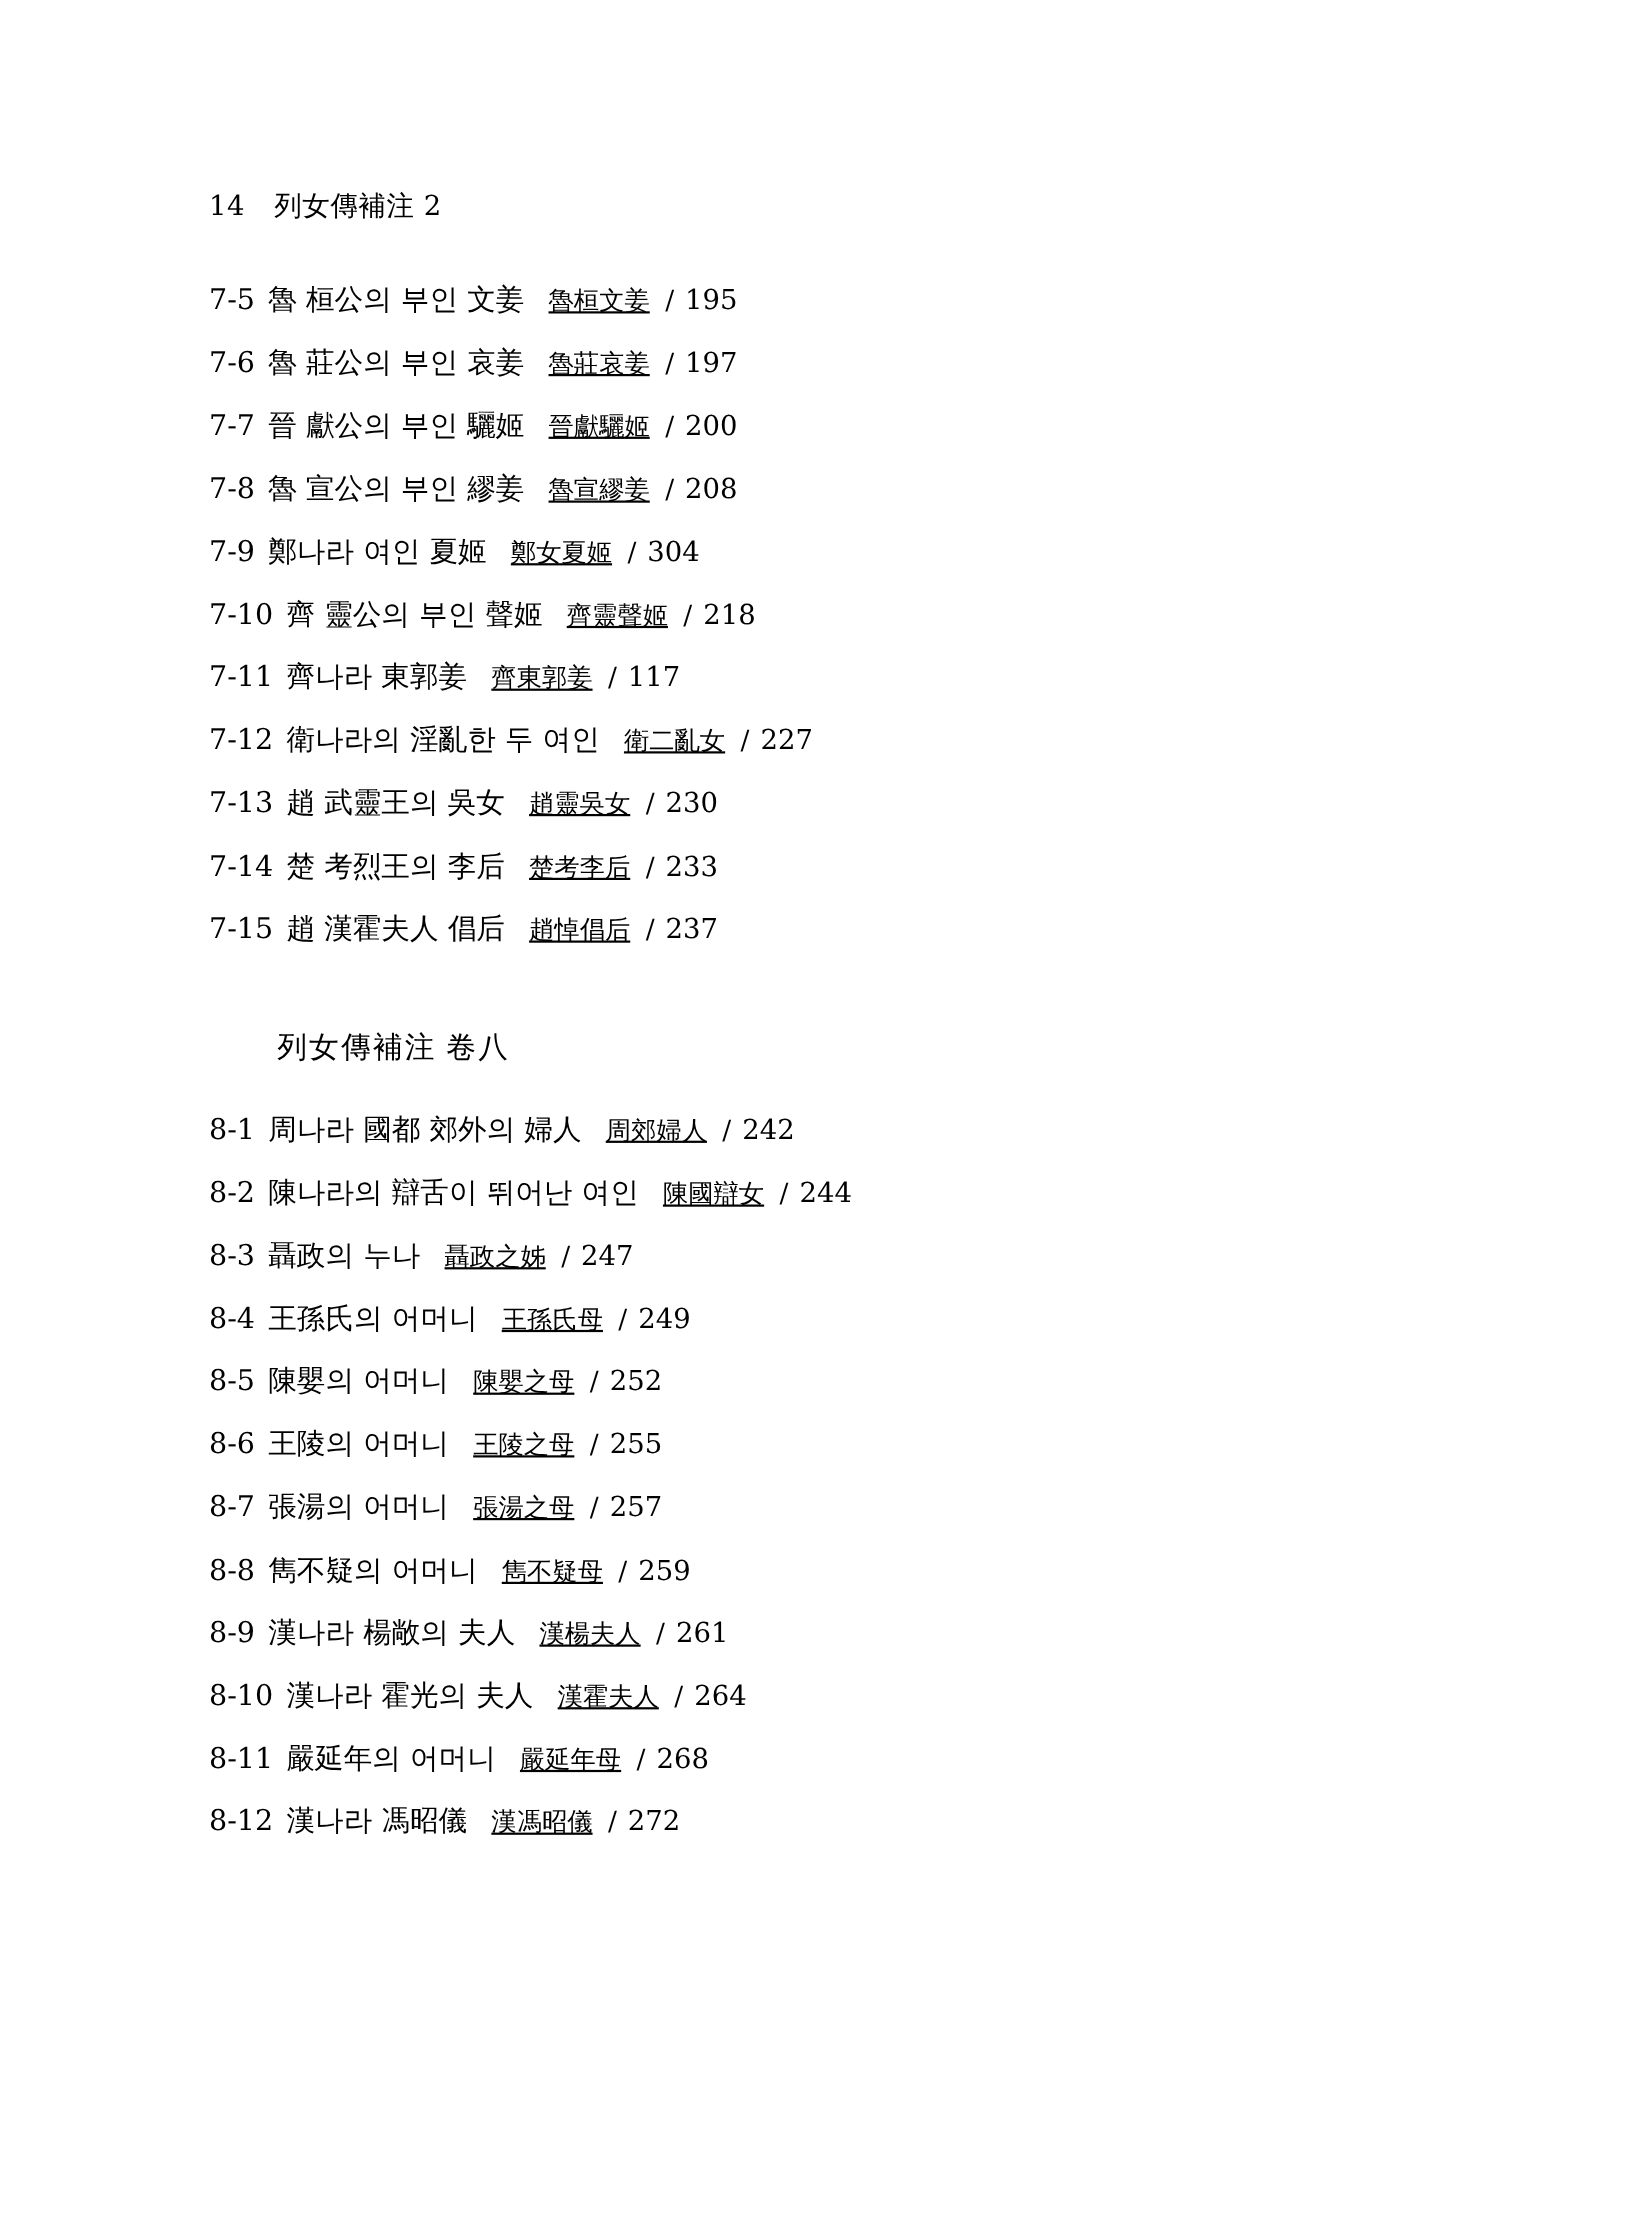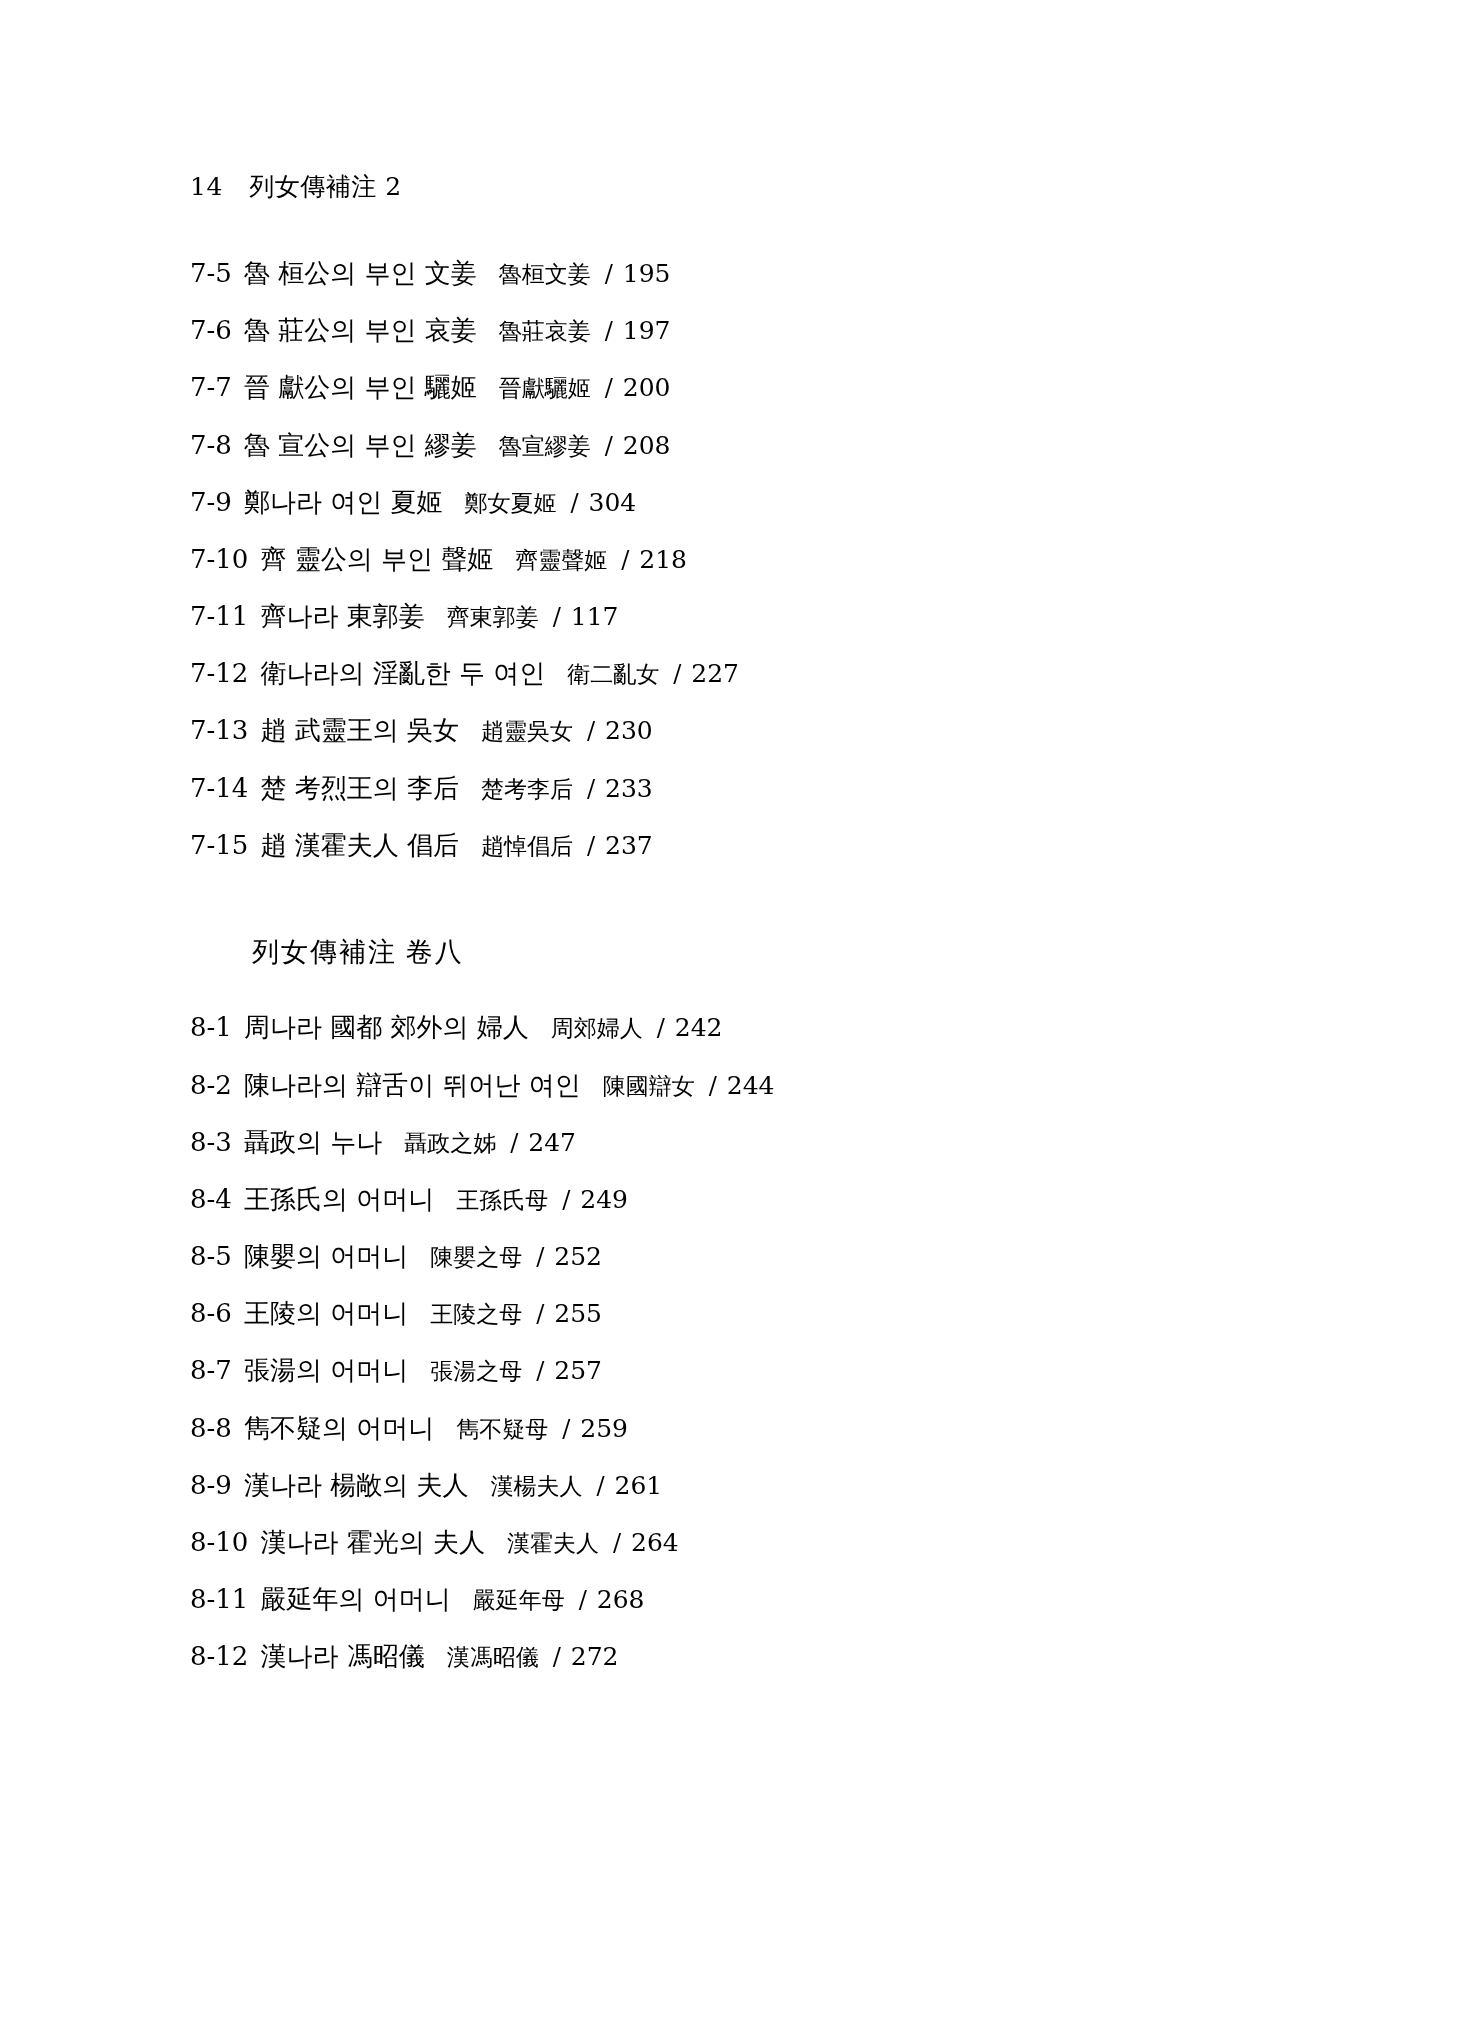--- a/index.html
+++ b/index.html
@@ -46,20 +46,21 @@
   }
   .entry .num {
     margin-right: 12px;
   }
   .entry .title {
     margin-right: 0;
   }
   .entry .orig {
     font-size: 23px;
     margin-left: 22px;
+    text-decoration: underline;
   }
   .entry .sep {
     margin-left: 14px;
     margin-right: 10px;
     font-size: 24px;
   }
   .entry .pg {
     font-size: 25px;
   }
   .section {

